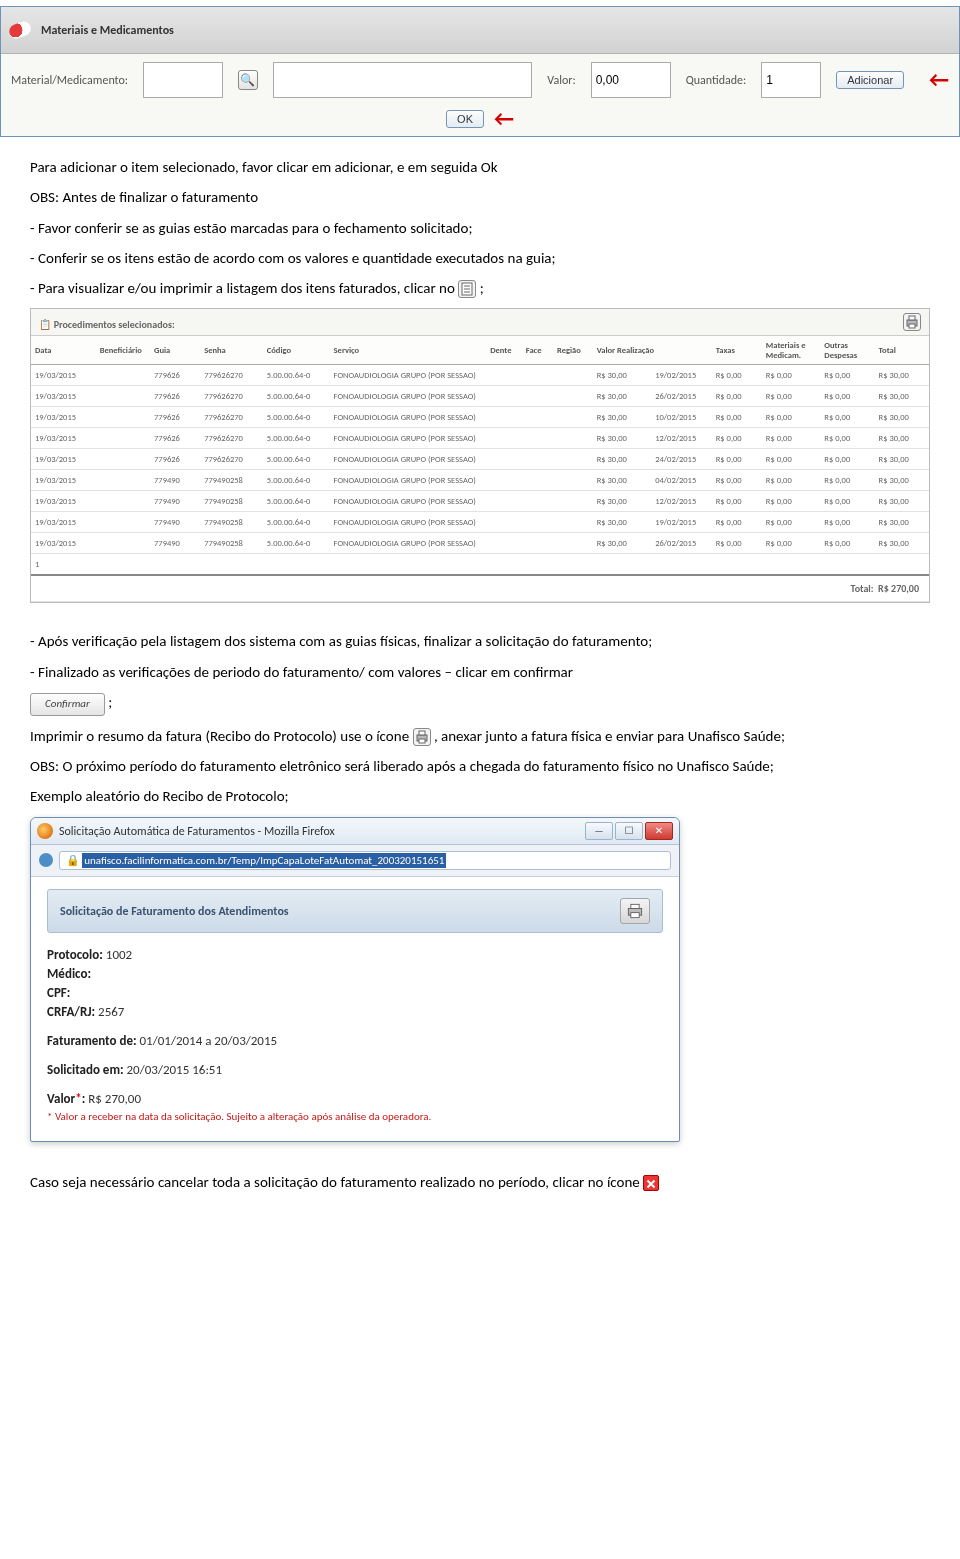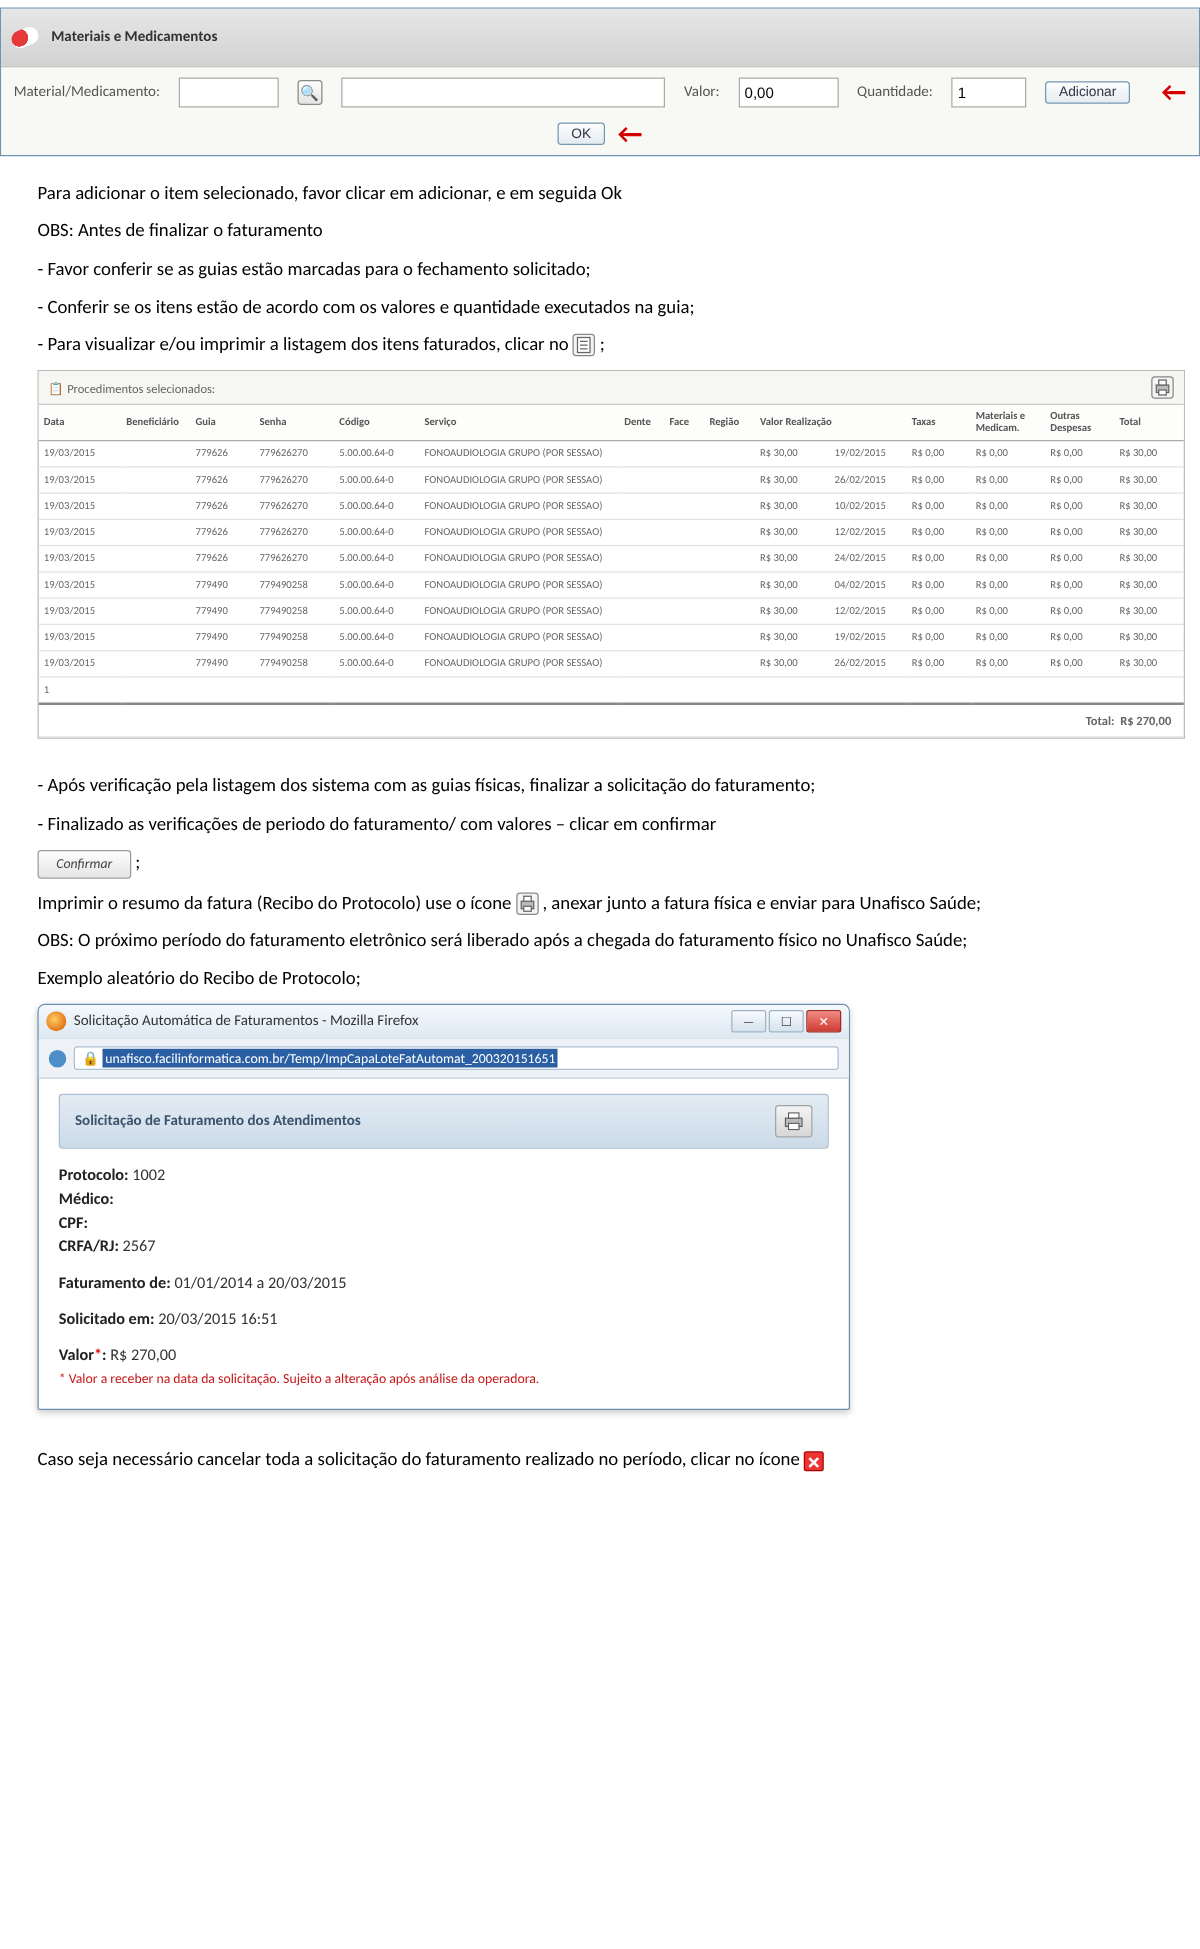--- a/index.html
+++ b/index.html
@@ -4,21 +4,21 @@
 <style>
   * { box-sizing: border-box; }
   body {
     margin: 0;
     font-family: Calibri, Arial, sans-serif;
     font-size: 15px;
     color: #000;
     background: #fff;
     width: 960px;
   }
-  .page { padding: 0 12px 40px 30px; }
+  .page { padding: 0 30px 40px 30px; }
   p { margin: 10px 0; line-height: 1.35; }
   .inline-icon {
     display: inline-block; vertical-align: middle;
     width: 18px; height: 18px; border: 1px solid #888;
     background: #f4f4f4; border-radius: 3px; position: relative;
   }
   .inline-icon.print svg, .inline-icon.list svg { width: 100%; height: 100%; }
 
   
   .panel-mats {
@@ -39,21 +39,21 @@
     border-radius: 7px; transform: rotate(-20deg);
   }
   .panel-mats .formrow {
     display: flex; align-items: center;
     padding: 8px 10px; font-size: 12px; color: #555;
     background: #f8f8f4;
     flex-wrap: nowrap;
     gap: 15px;
   }
   .panel-mats input[type=text] {
-    border: 1px solid #aaa; height: 24px; font-size: 12px;
+    border: 1px solid #aaa; height: 36px; font-size: 12px;
     padding: 0 4px; background: #fff;
   }
   .mini-btn {
     display: inline-flex; align-items: center; justify-content: center;
     width: 20px; height: 20px; border: 1px solid #888;
     background: linear-gradient(#fff,#e3e3e3); border-radius: 3px;
     font-size: 12px; color: #333;
   }
   .add-btn, .ok-btn {
     border: 1px solid #7596b3;
@@ -70,24 +70,24 @@
     display: inline-block; color: #d40000; font-size: 22px; font-weight: bold;
     margin-left: 10px; line-height: 14px;
   }
 
   
   .proc-panel {
     border: 1px solid #bbb; margin: 8px 0 28px 0;
     font-size: 9px; color: #555; background: #fff;
   }
   .proc-panel .hdr {
-    display: flex; align-items: center; justify-content: space-between;
+    display: flex; align-items: flex-end; justify-content: space-between;
     padding: 4px 8px; background: #f6f6f3;
     border-bottom: 1px solid #ccc;
-    font-size: 10px; font-weight: normal; color: #666;
+    font-size: 10px; font-weight: bold; color: #666;
   }
   .proc-panel table {
     width: 100%; border-collapse: collapse; table-layout: fixed;
   }
   .proc-panel th {
     font-size: 8.5px; font-weight: bold; color: #555;
     text-align: left; padding: 4px 4px; border-bottom: 1px solid #aaa;
     background: #fdfdfb;
   }
   .proc-panel td {

